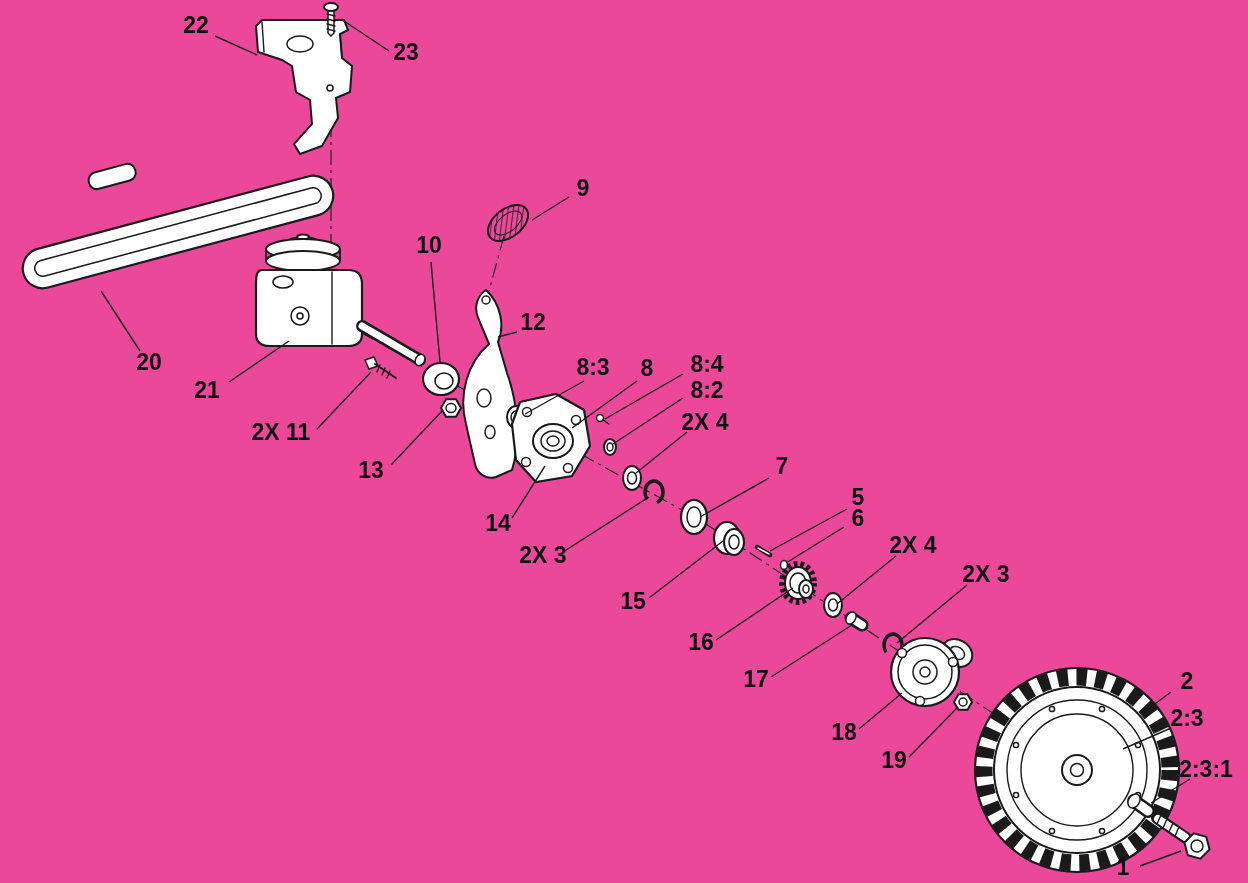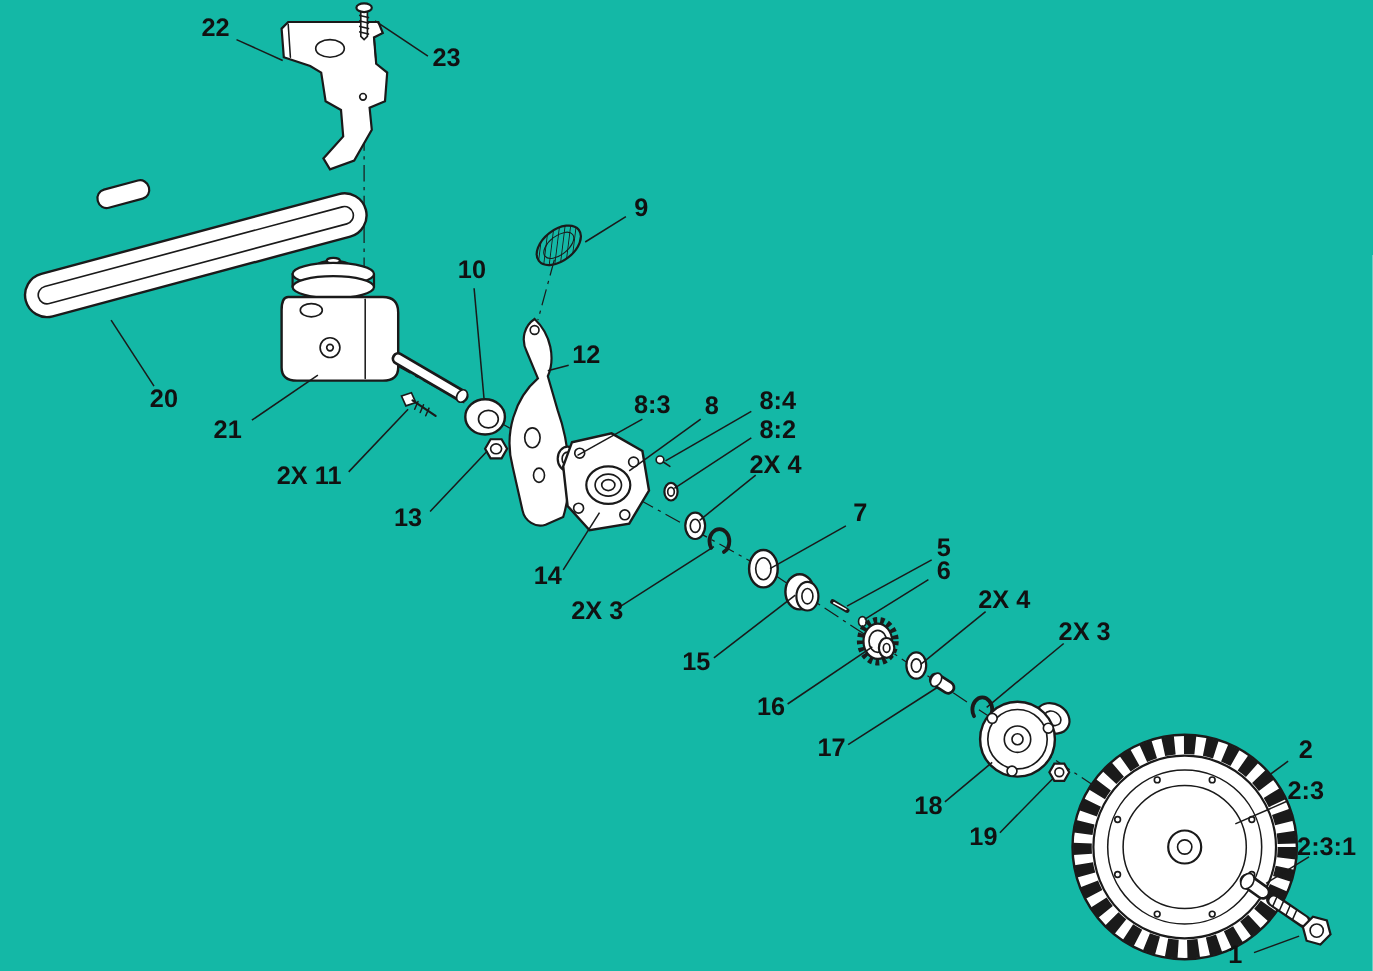--- a/index.html
+++ b/index.html
@@ -1,16 +1,16 @@
 <!DOCTYPE html>
 <html><head>
 <meta charset="utf-8">
 <style>
   html,body{margin:0;padding:0;background:#ffffff;}
-  .stage{position:relative;width:1248px;height:883px;background:#14b8a6;overflow:hidden;}
+  .stage{position:relative;width:1248px;height:883px;background:#ec4899;overflow:hidden;}
   svg{display:block;}
   .s2{fill:#fff;stroke:#1a1a1a;stroke-width:2;}
   .s22{fill:#fff;stroke:#1a1a1a;stroke-width:2.2;}
   .s15{fill:#fff;stroke:#1a1a1a;stroke-width:1.5;}
   .ln{fill:none;stroke:#1a1a1a;stroke-width:2;stroke-linecap:round;stroke-linejoin:round;}
   .thin{fill:none;stroke:#1a1a1a;stroke-width:1.4;stroke-linecap:round;}
   .lead{stroke:#1a1a1a;stroke-width:1.4;}
   .cl{fill:none;stroke:#1a1a1a;stroke-width:1.1;stroke-dasharray:15 5 3 5;}
   .lbl{font-family:"Liberation Sans",sans-serif;font-weight:bold;font-size:23px;fill:#111;text-anchor:middle;}
 </style>

